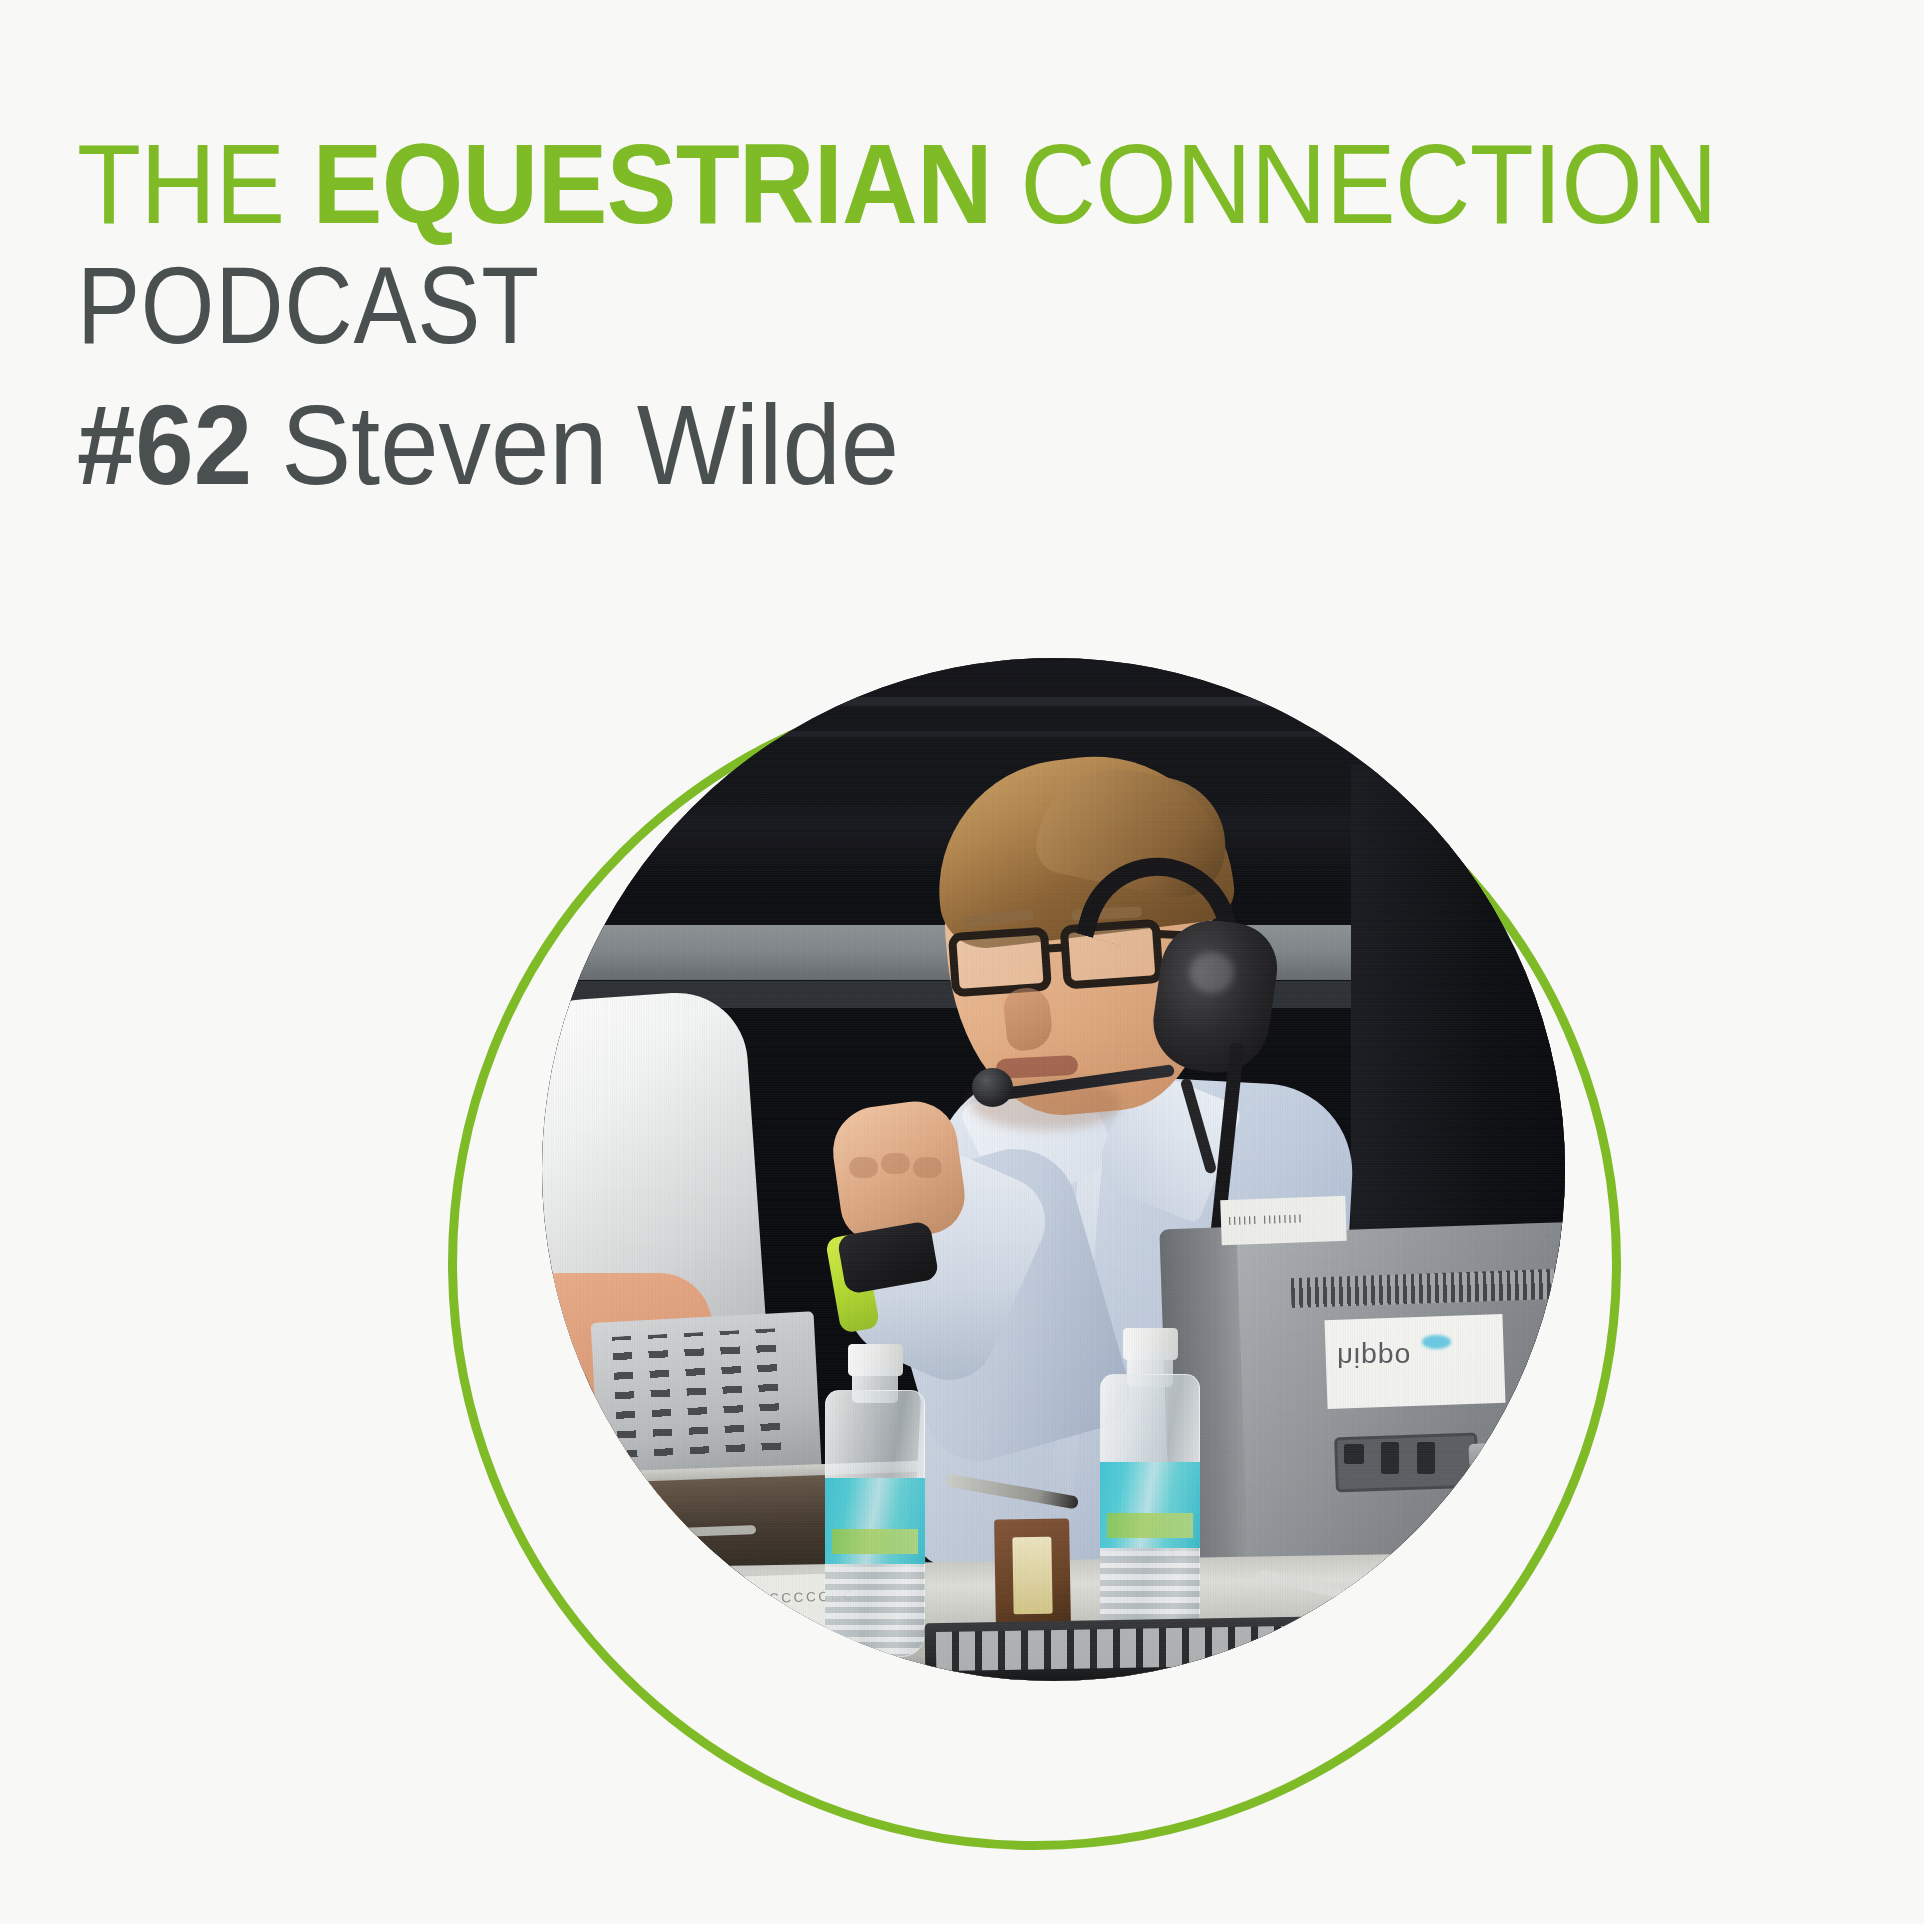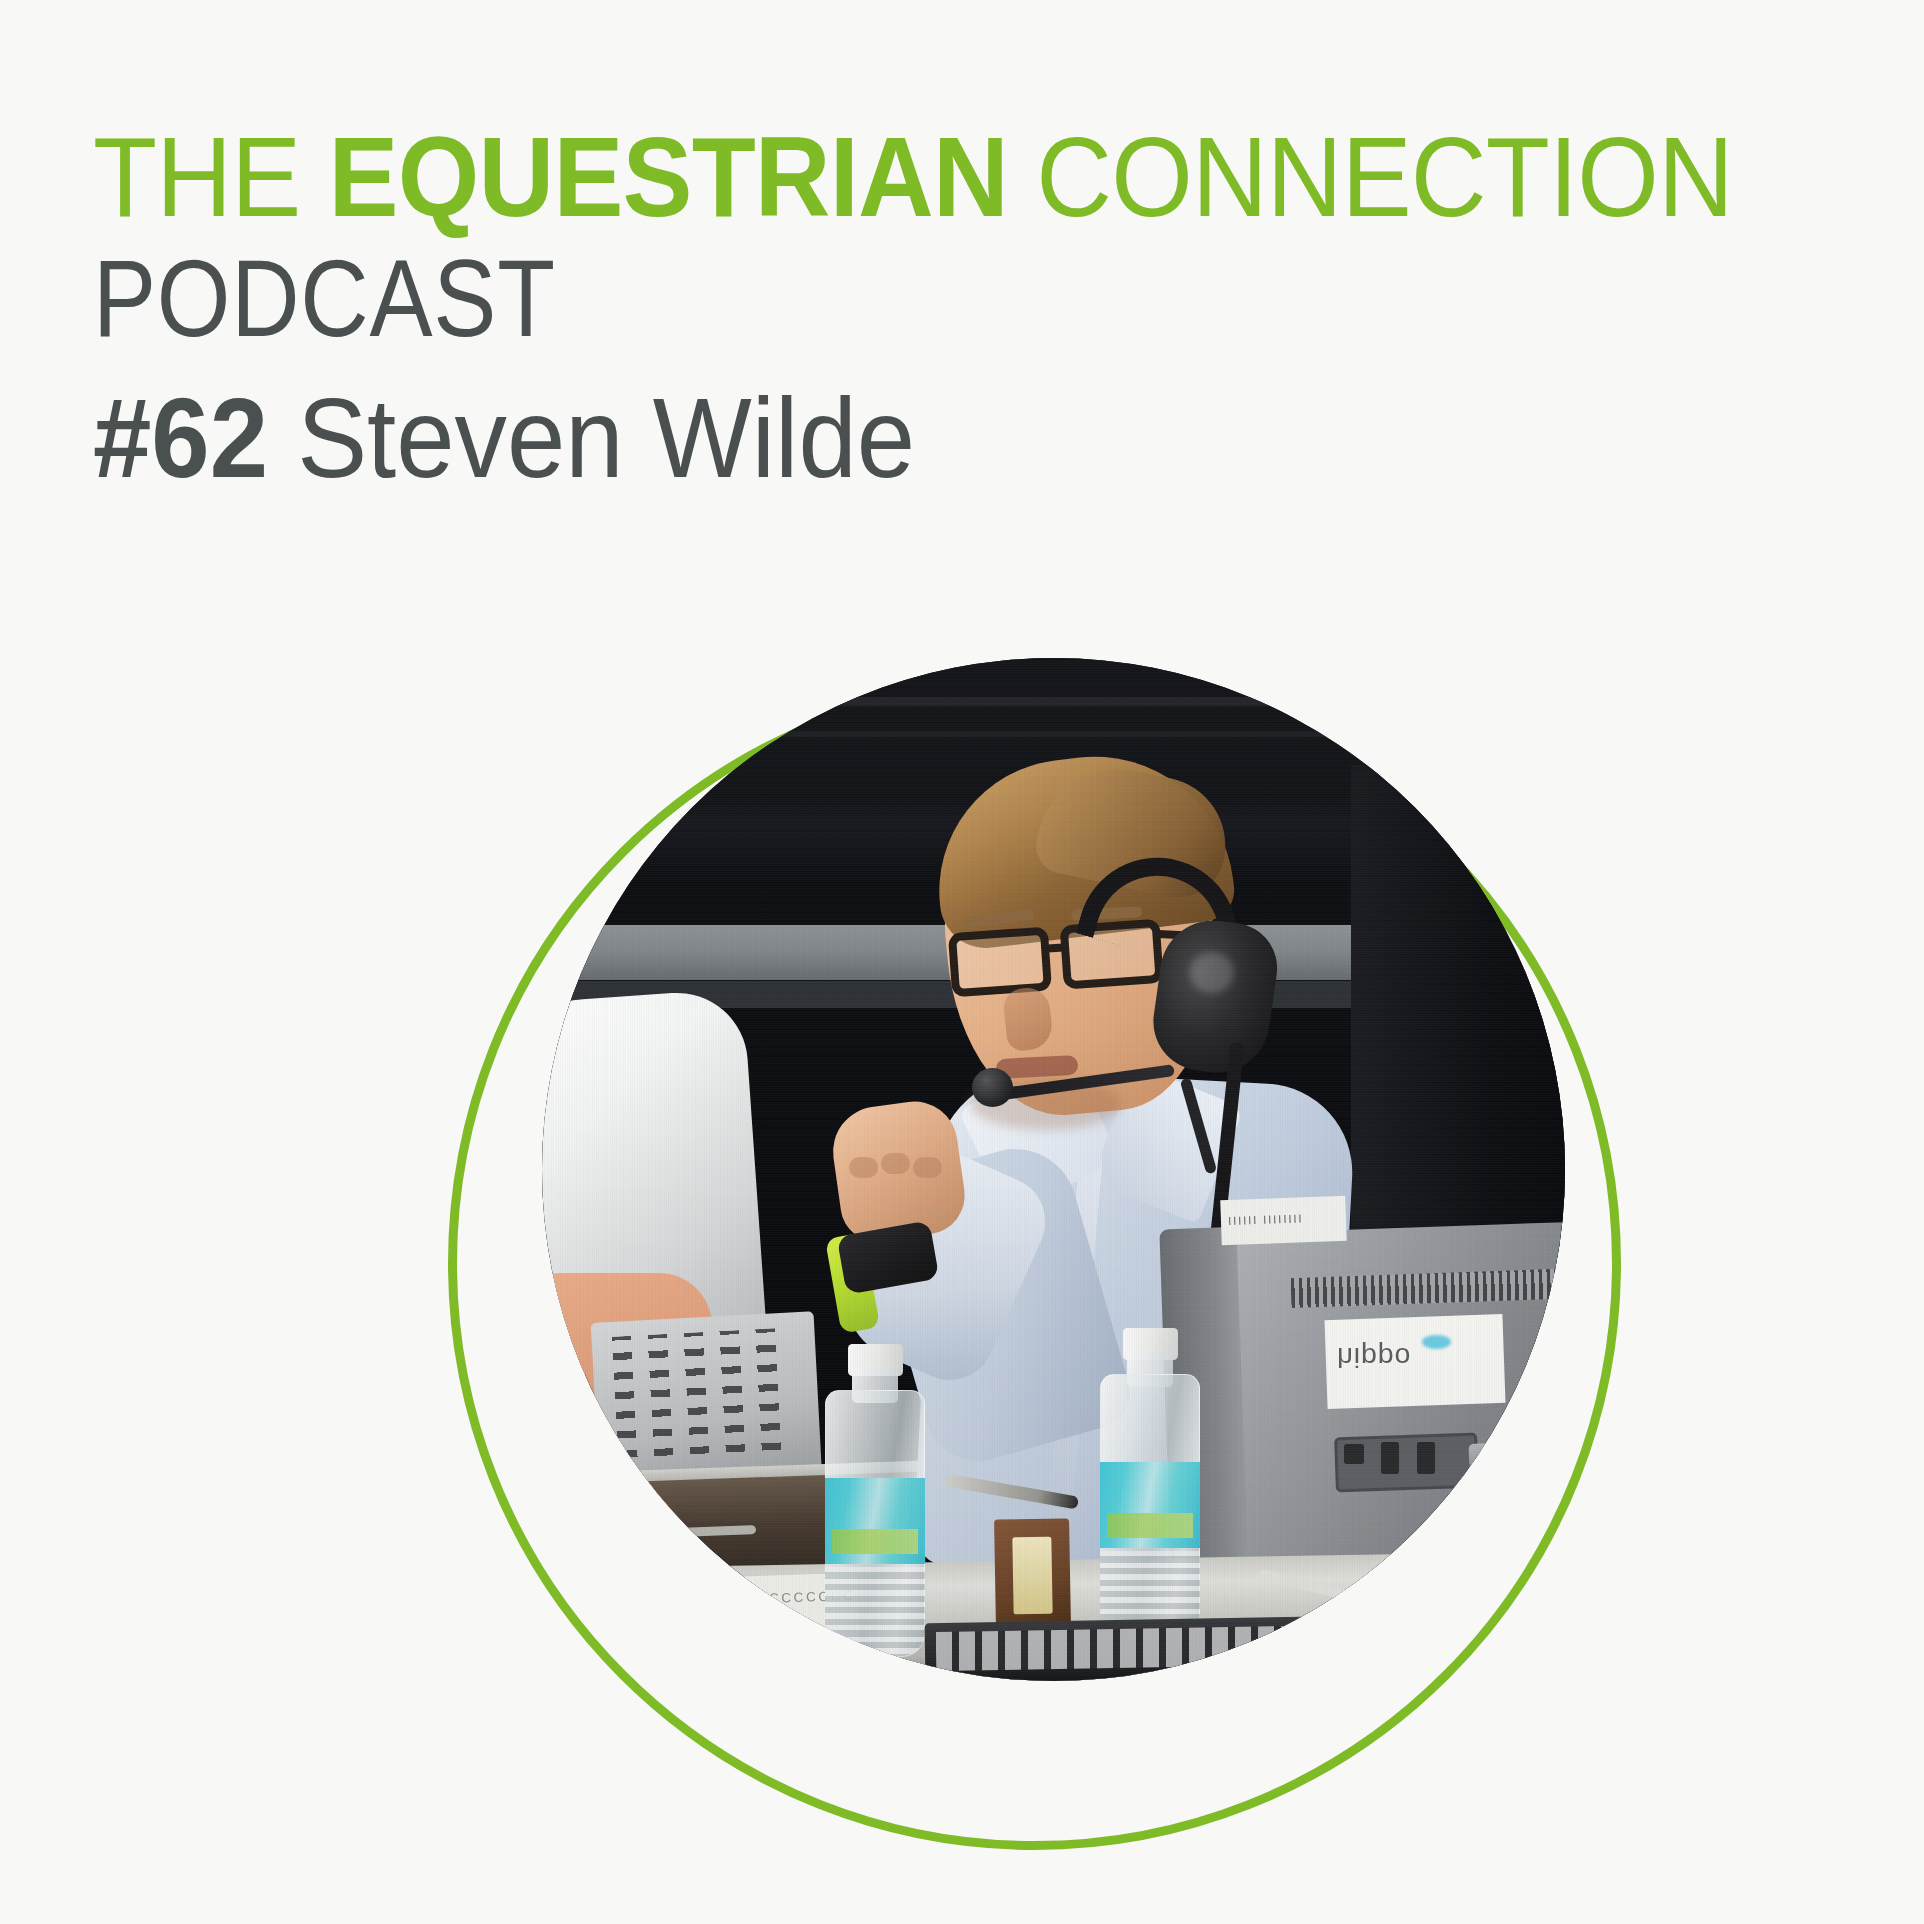--- a/index.html
+++ b/index.html
@@ -23,23 +23,22 @@
     width: 1925px;
     height: 1925px;
     background: #f8f8f7;
     overflow: hidden;
   }
 
   
   .text-block {
     position: absolute;
     left: 77px;
-    top: 119px;
+    top: 126px;
     width: 1782px;
-    margin-left: 16px;
   }
 
   .title-line {
     font-size: 114px;
     line-height: 1.02;
     letter-spacing: -0.9px;
     white-space: nowrap;
     font-stretch: condensed;
     transform: scaleX(0.92);
     transform-origin: left center;

